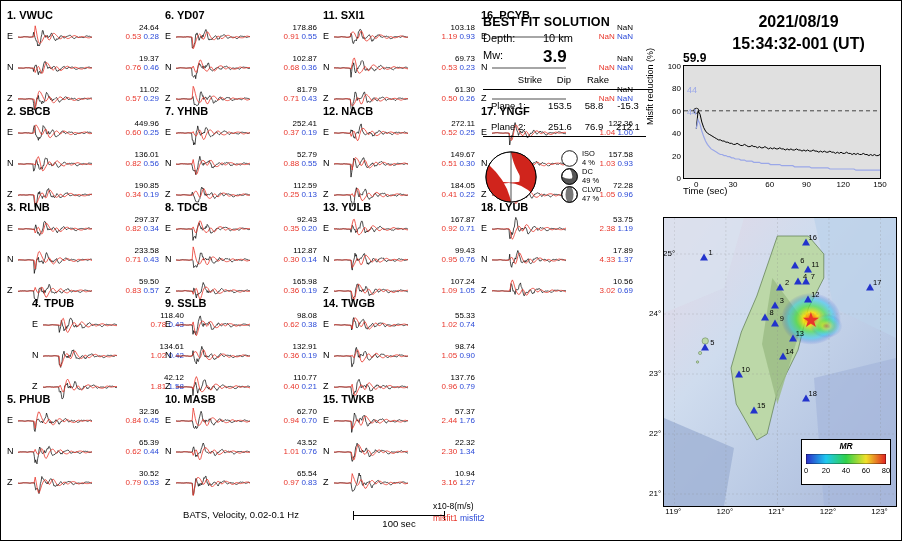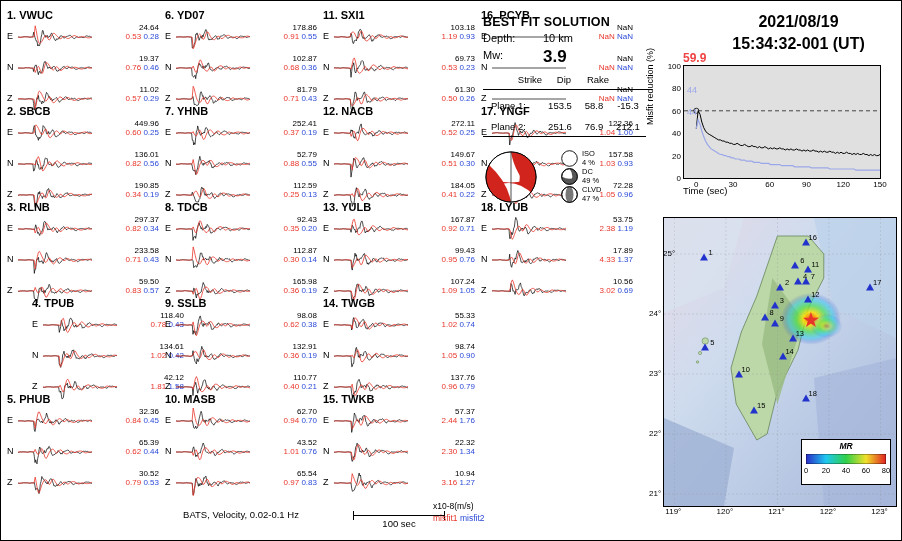--- a/index.html
+++ b/index.html
@@ -44,21 +44,21 @@
   .dt{position:absolute;left:700px;top:10px;width:195px;text-align:center;font-weight:bold;font-size:16px;line-height:1.35;}
 
   
   .misfit{position:absolute;left:648px;top:58px;width:248px;height:152px;}
   .mf-ylab{position:absolute;left:-2px;top:12px;width:14px;height:110px;font-size:9px;}
   .mf-ylab span{display:block;transform:rotate(-90deg) translate(-54px,-2px);transform-origin:left top;white-space:nowrap;}
   .mf-plot{position:absolute;left:34px;top:6px;width:196px;height:112px;background:#e0e0e0;border:1px solid #000;}
   .mf-ytick{position:absolute;right:100%;margin-right:3px;font-size:8px;transform:translateY(-50%);}
   .mf-xtick{position:absolute;top:100%;margin-top:2px;font-size:8px;transform:translateX(-50%);}
   .mf-xlab{position:absolute;left:34px;top:126px;width:196px;text-align:left;font-size:9.5px;}
-  .mf-val{position:absolute;left:34px;top:-8px;font-size:12px;font-weight:bold;color:#ef4444;}
+  .mf-val{position:absolute;left:34px;top:-8px;font-size:12px;font-weight:bold;color:#000000;}
   .mf-44a{position:absolute;left:38px;top:26px;font-size:9px;color:#9aa7e8;}
   .mf-44b{position:absolute;left:38px;top:48px;font-size:9px;color:#9aa7e8;}
 
   
   .map{position:absolute;left:648px;top:216px;width:248px;height:310px;}
   .map-inner{position:absolute;left:14px;top:0;width:232px;height:288px;border:1px solid #000;overflow:hidden;background:#cfe0ee;}
   .maplbl-x{position:absolute;top:290px;font-size:8px;transform:translateX(-50%);}
   .maplbl-y{position:absolute;left:0;font-size:8px;transform:translateY(-50%);}
   .mrbox{position:absolute;left:152px;top:222px;width:88px;height:44px;background:#fff;border:1px solid #000;}
   .mrbox .mrt{font-size:8.5px;font-weight:bold;text-align:center;margin-top:1px;font-style:italic;}

